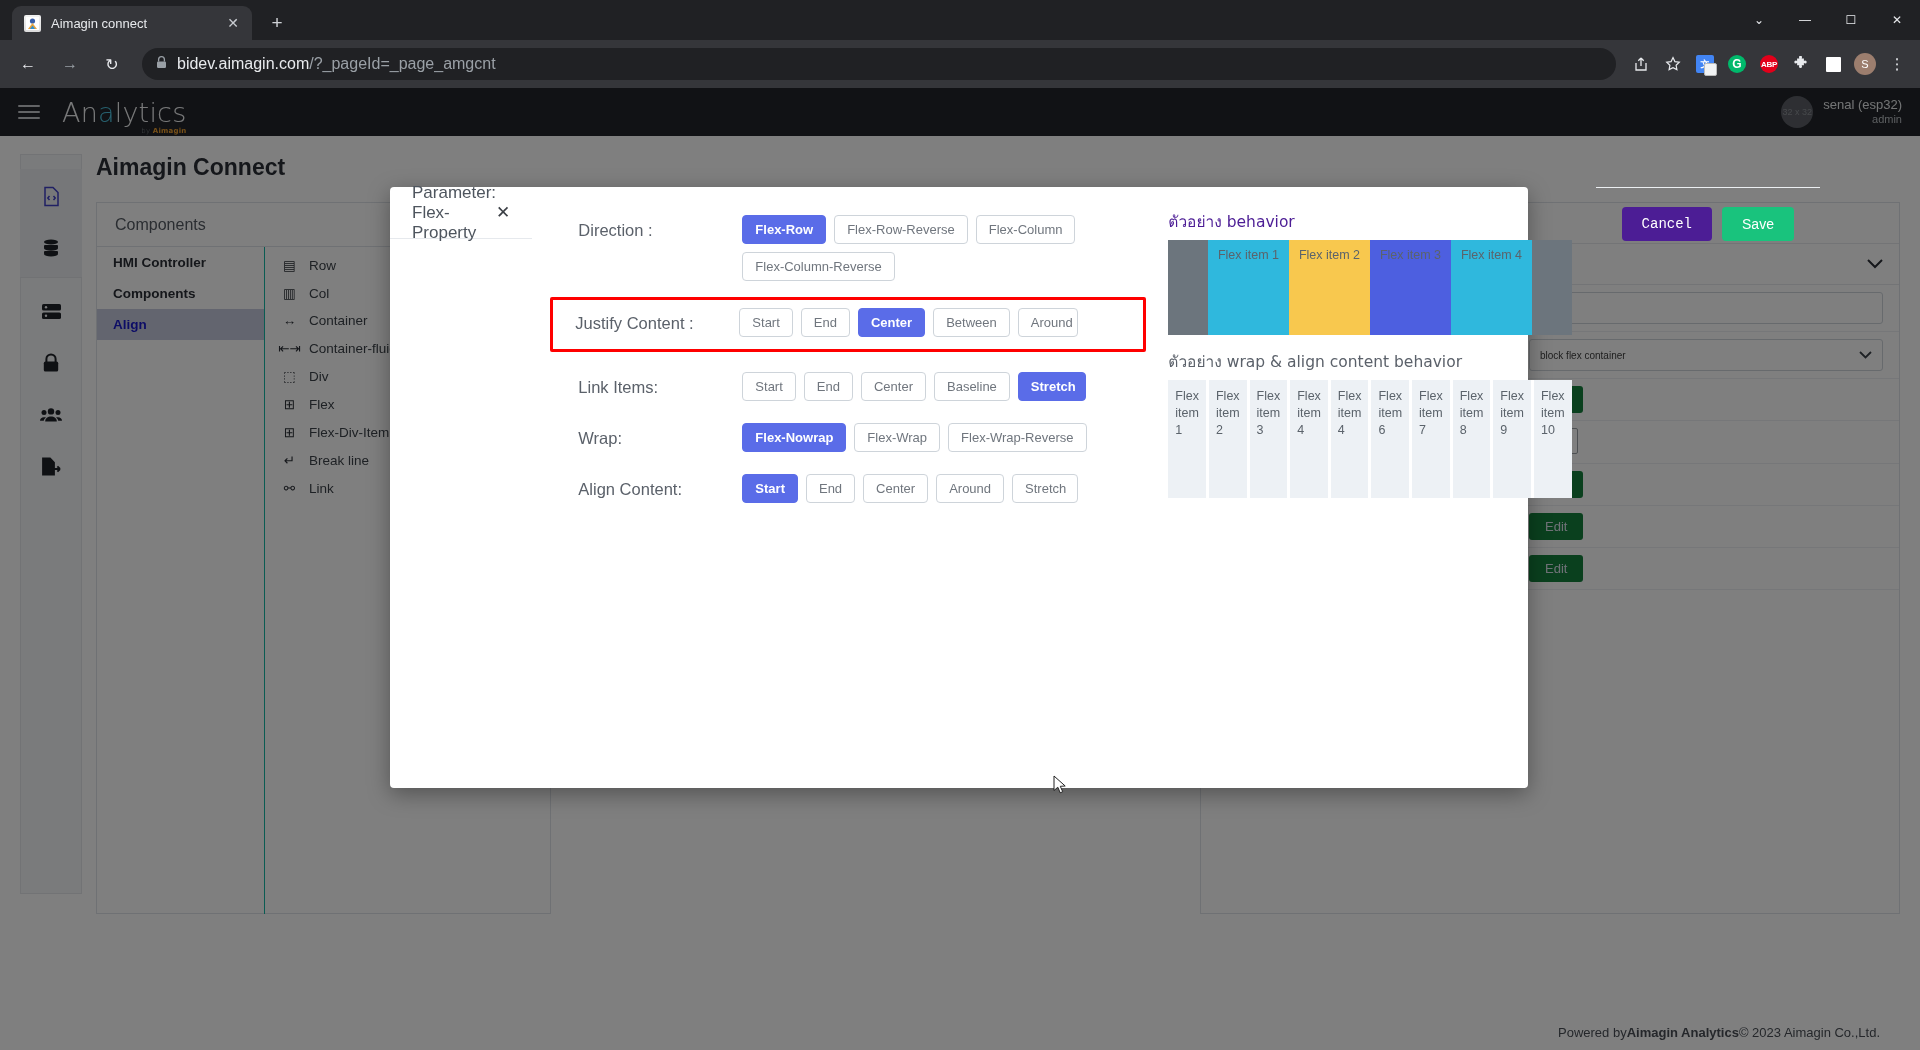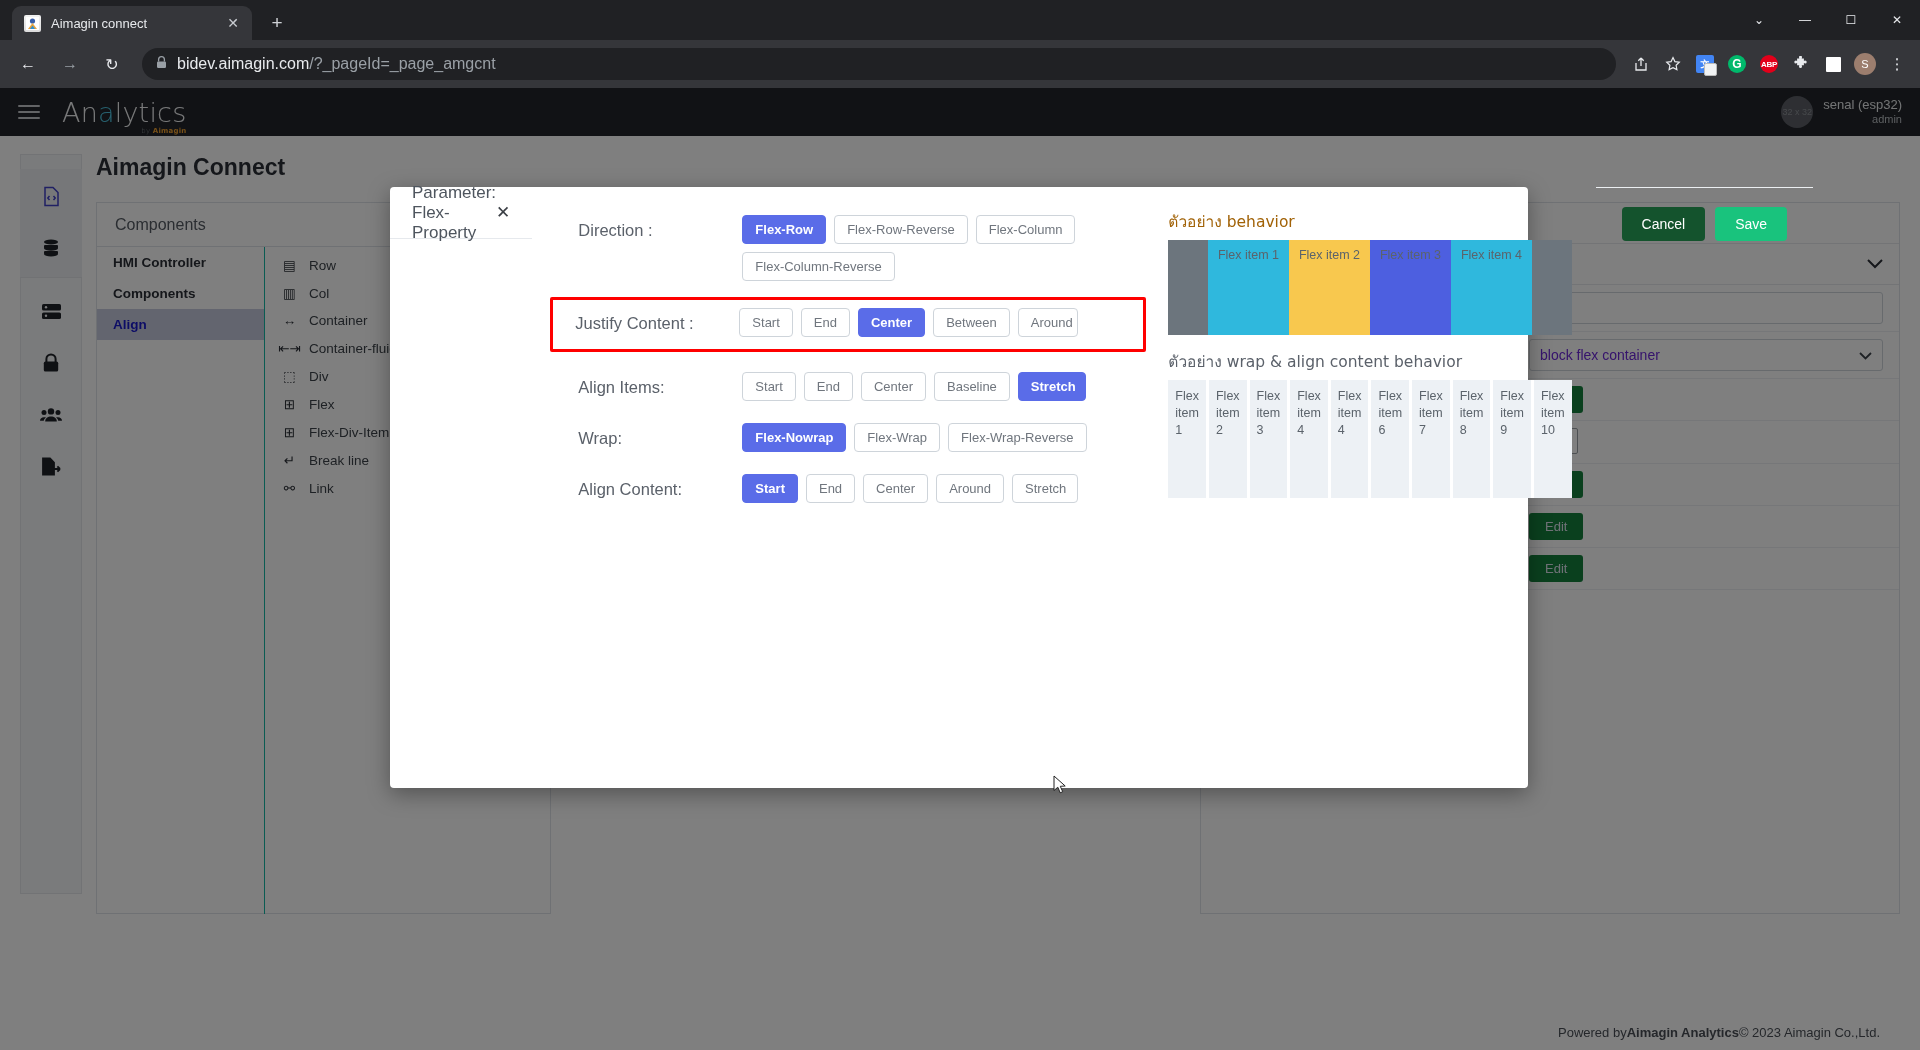--- a/index.html
+++ b/index.html
@@ -137,21 +137,21 @@
   .prop-top { padding: 12px 16px; font-size: 14px; color: #3d434a; border-bottom:1px solid #e6e9ed; }
   .prop-top b { color: #3b3bbf; margin-left: 16px; }
   .prop-sect { display:flex; align-items:center; justify-content:space-between;
     padding: 12px 16px; font-weight:bold; color:#2b2f36; font-size: 14px; border-bottom:1px solid #e6e9ed; }
   .prop-row { display:flex; align-items:center; padding: 7px 16px; border-bottom:1px solid #eceff2; gap: 12px; }
   .prop-label { width: 300px; font-size: 13.5px; color: #3d434a; }
   .prop-ctrl { flex: 1; }
   .prop-input { width: 100%; height: 32px; border: 1px solid #ced4da; border-radius: 3px; background:#fff; }
   .prop-select { width: 100%; height: 32px; border: 1px solid #ced4da; border-radius: 3px;
     background:#fff; display:flex; align-items:center; justify-content:space-between;
-    padding: 0 10px; font-size: 14px; color: #6d28d9; }
+    padding: 0 10px; font-size: 10px; color: #404040; }
   .btn-edit { background: #15803d; color: #dfe3ef; border: none; border-radius: 3px;
     padding: 6px 16px; font-size: 13px; }
   .color-swatch { display: inline-flex; align-items: center; border: 1px solid #9aa0a6;
     border-radius: 2px; background: #fff; padding: 1px; }
   .swatch-box { width: 26px; height: 22px; position: relative;
     background:
       linear-gradient(45deg, transparent 47%, #777 47%, #777 53%, transparent 53%),
       linear-gradient(-45deg, transparent 47%, #777 47%, #777 53%, transparent 53%),
       repeating-conic-gradient(#e9e9e9 0% 25%, #ffffff 0% 50%) 0 0/8px 8px;
     border: 1px solid #8c8c8c; }
@@ -178,35 +178,35 @@
     border-bottom: 1px solid #e6e9ed;
   }
   .modal-title { font-size: 17px; color: #4e555e; }
   .modal-x { margin-left: auto; color: #3b3f45; font-size: 17px; line-height:1; }
   .modal-body { flex: 1; display: flex; padding: 22px 24px 0 24px; }
   .modal-left { width: 590px; }
   .modal-right { flex: 1; padding-left: 22px; }
   .modal-foot { height: 72px; display:flex; align-items:center; justify-content:flex-end;
     gap: 10px; padding: 0 26px; border-top: 1px solid #eceff2; }
   .btn { border: none; border-radius: 4px; padding: 9px 20px; font-size: 14px; color:#fff; }
-  .btn-cancel { background: #14532d; }
+  .btn-cancel { background: #4c1d95; font-family: Liberation Mono, monospace; }
   .btn-save { background: #19c37d; }
 
   .fgroup { display: flex; margin-bottom: 10px; position: relative; padding: 6px 0; }
   .fgroup .flabel { width: 186px; font-size: 16.5px; color: #5b616a; padding-top: 6px; padding-left: 22px; }
   .fgroup .fbtns { flex: 1; display: flex; flex-wrap: wrap; gap: 8px; align-content: flex-start; }
   .opt {
     border: 1px solid #ced4da; background: #fff; color: #70767e;
     border-radius: 4px; padding: 6px 12px; font-size: 13px; min-width: 44px; text-align: center;
     white-space: nowrap;
   }
   .opt.sel { background: #5a6ce8; border-color: #5a6ce8; color: #fff; font-weight: bold; }
   .fgroup.boxed { border: 3px solid #ff0000; border-radius: 2px; padding: 8px 0 12px 0; margin: 6px 0 14px -6px; }
 
-  .prev-title { font-size: 15.5px; color: #a16207; margin-bottom: 6px;
+  .prev-title { font-size: 15.5px; color: #4c1d95; margin-bottom: 6px;
     font-family: "DejaVu Sans", "Liberation Sans", sans-serif; }
   .behavior-box { height: 95px; background: #6c757d; display: flex; justify-content: center; }
   .bitem { width: 81px; display: flex; justify-content: center; padding-top: 8px;
     font-size: 12.5px; color: #5b636b; }
   .wrap-title { font-size: 15.5px; color: #5b616a; margin: 18px 0 8px;
     font-family: "DejaVu Sans", "Liberation Sans", sans-serif; line-height: 1.25; }
   .wrap-box { height: 118px; background: #fff; display: flex; gap: 3px; }
   .witem { flex: 1; background: #edf1f5; padding: 8px 7px; font-size: 12.5px; color: #5b636b; line-height: 1.35; }
 
   .cursor-arrow { position: absolute; left: 663px; top: 588px; width: 16px; height: 20px; }
@@ -518,21 +518,21 @@
             <div class="fbtns">
               <div class="opt">Start</div>
               <div class="opt">End</div>
               <div class="opt sel">Center</div>
               <div class="opt">Between</div>
               <div class="opt" style="margin-left:0;flex-basis:100%;max-width:60px;">Around</div>
             </div>
           </div>
 
           <div class="fgroup">
-            <div class="flabel">Align Items:</div>
+            <div class="flabel">Link Items:</div>
             <div class="fbtns">
               <div class="opt">Start</div>
               <div class="opt">End</div>
               <div class="opt">Center</div>
               <div class="opt">Baseline</div>
               <div class="opt sel" style="flex-basis:100%;max-width:68px;">Stretch</div>
             </div>
           </div>
 
           <div class="fgroup">

